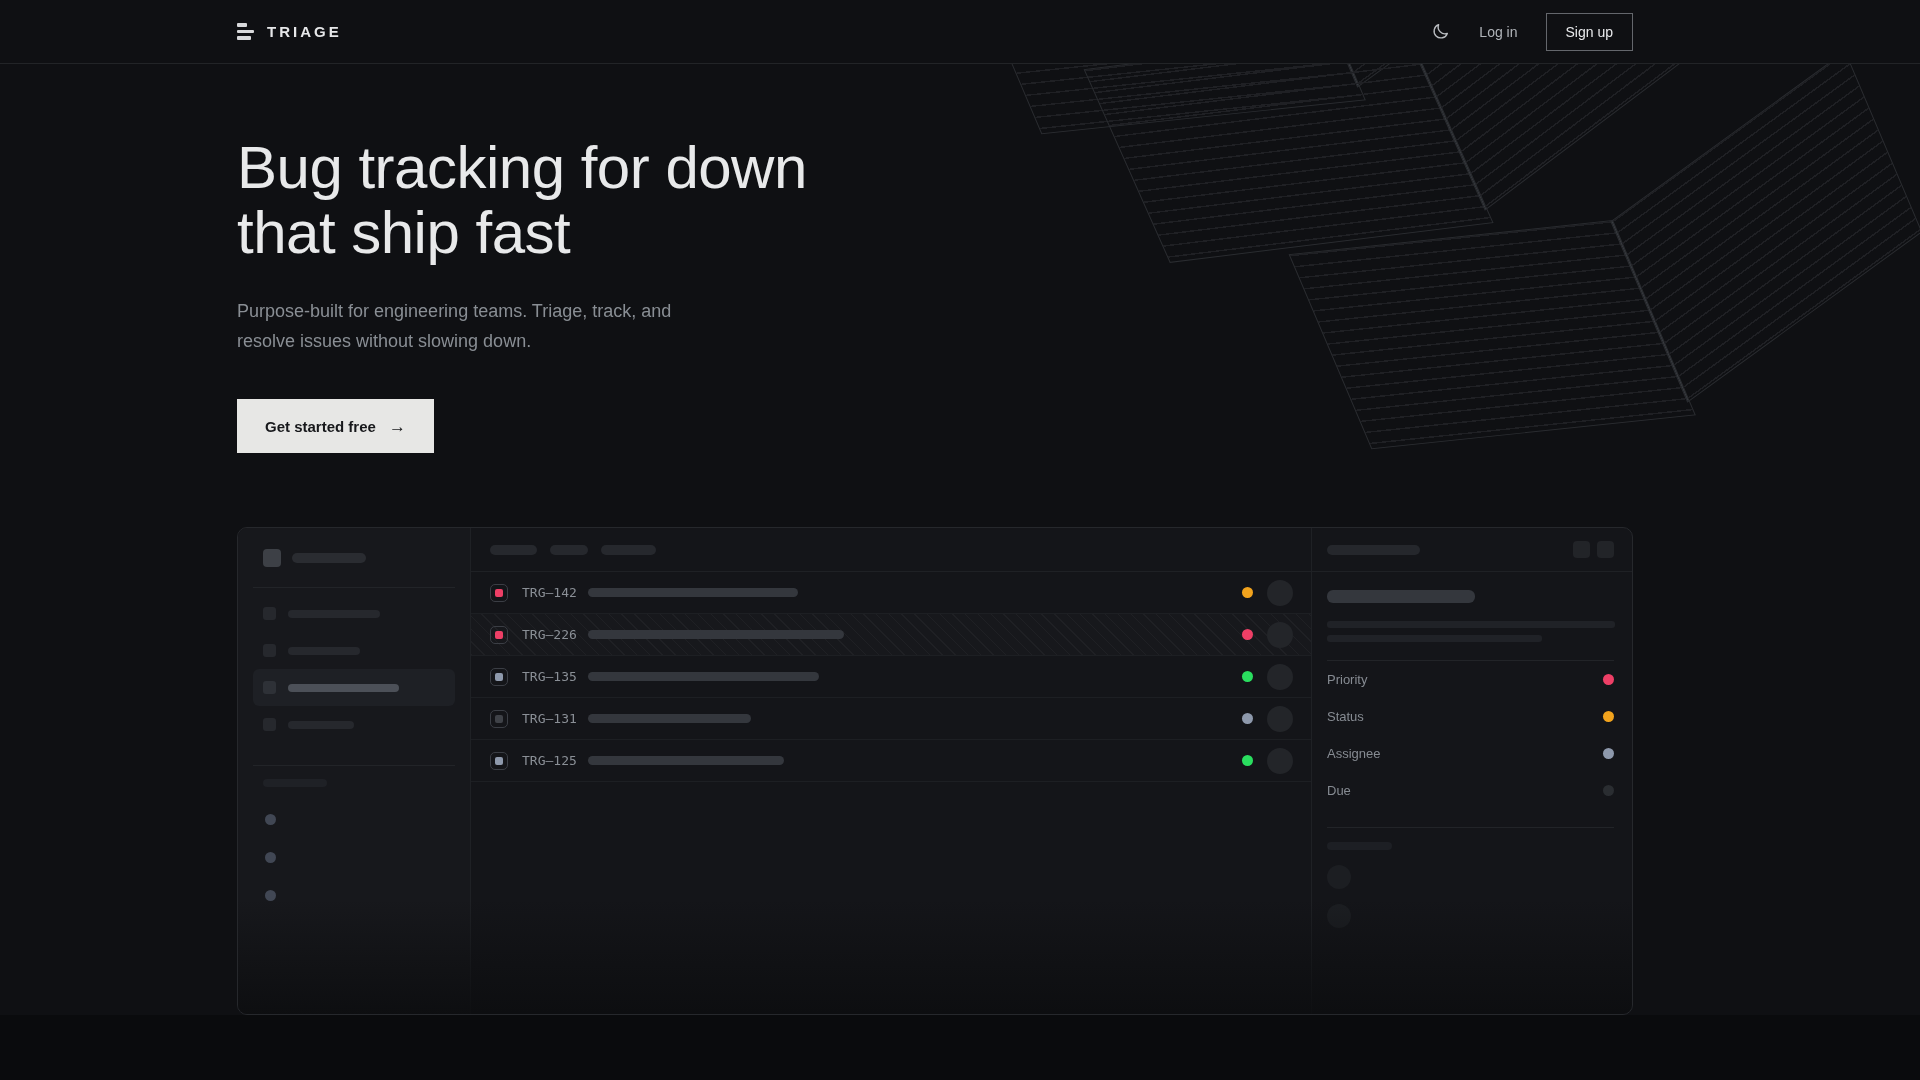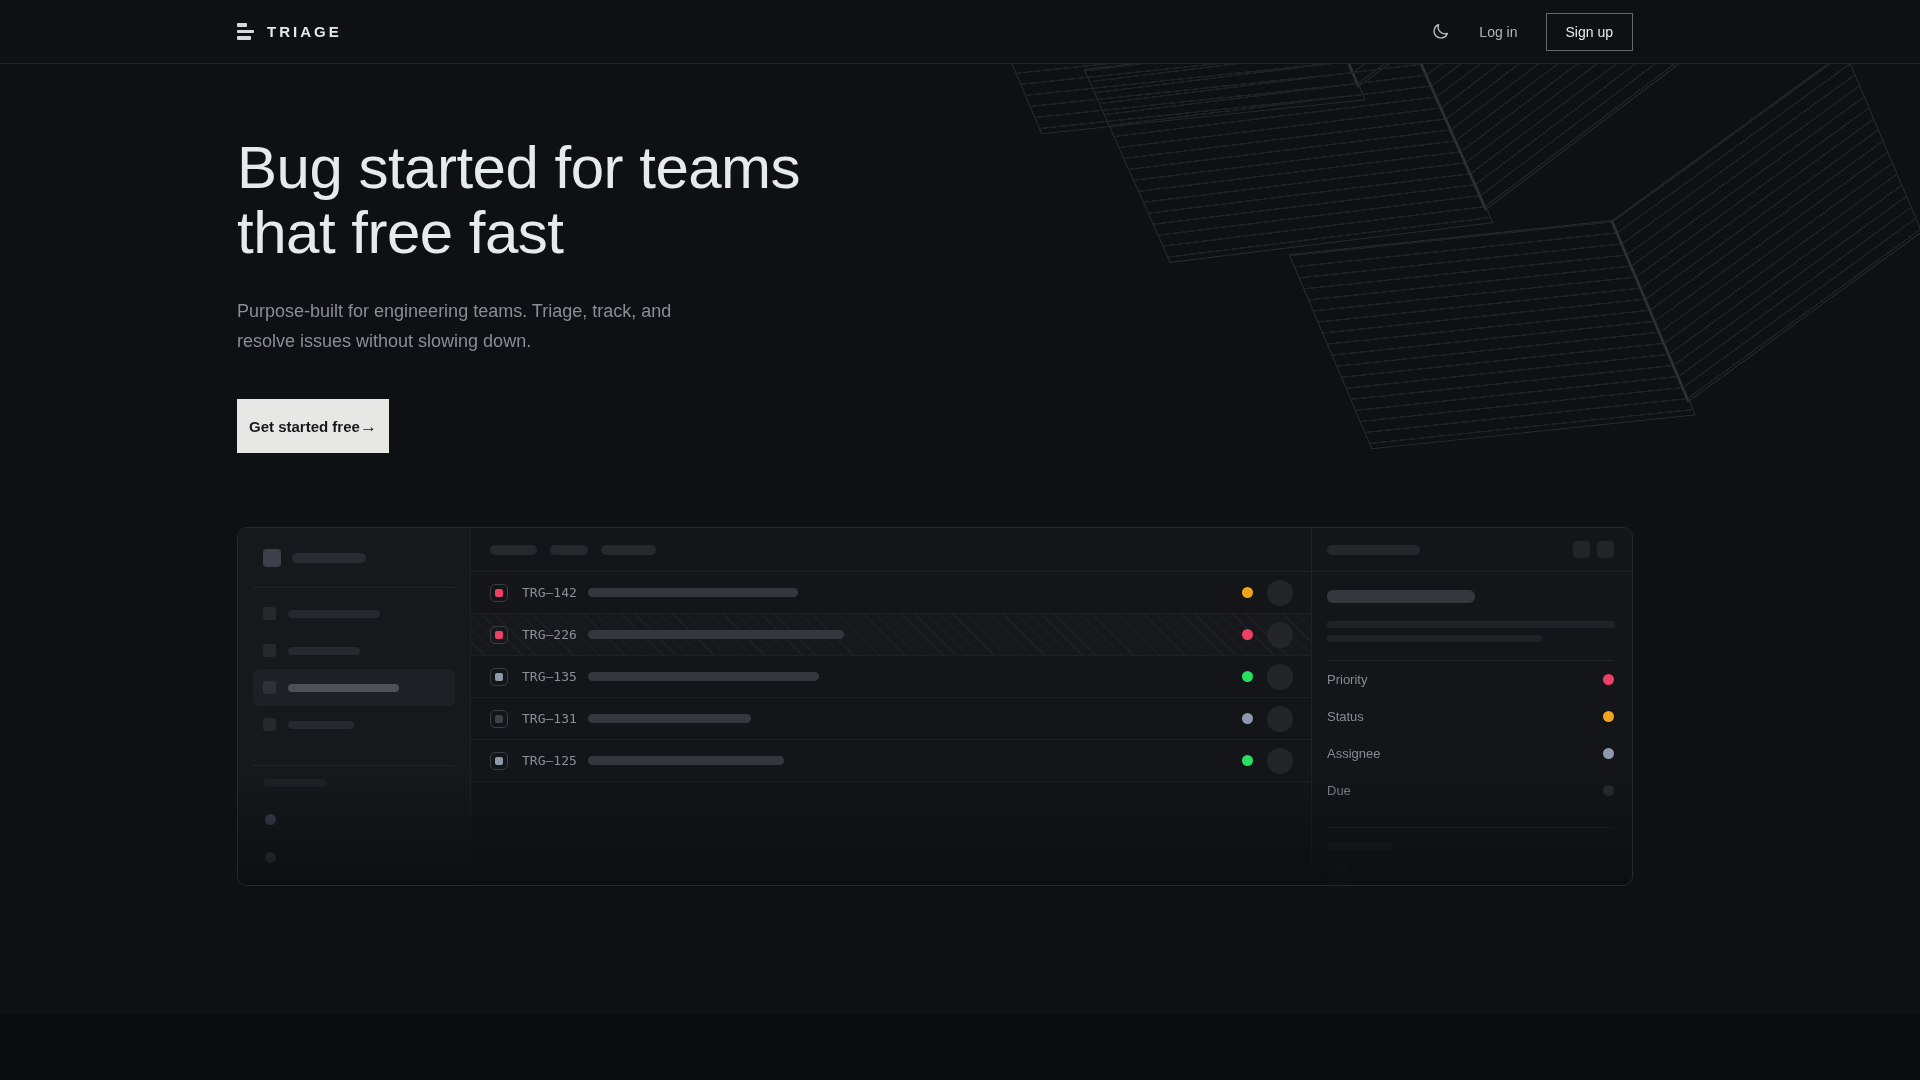--- a/index.html
+++ b/index.html
@@ -36,26 +36,26 @@
   .nav-right{display:flex;align-items:center;gap:28px;}
   .theme-toggle{width:22px;height:22px;display:flex;align-items:center;justify-content:center;cursor:pointer;background:none;border:none;padding:0;}
   .login-link{font-size:14px;color:#b0b4b9;text-decoration:none;cursor:pointer;}
   .signup-btn{font-size:14px;color:#e9eaec;background:transparent;border:1px solid #64676c;padding:10px 19px;cursor:pointer;}
 
   
   .hero{position:relative;z-index:1;}
   .hero-inner{padding-top:71px;}
   .hero h1{margin:0;font-size:60px;line-height:65px;font-weight:500;letter-spacing:-0.5px;color:#e8e9ea;}
   .hero .sub{margin:31px 0 0 0;font-size:18px;line-height:30px;color:#898e94;max-width:480px;}
-  .cta-btn{margin-top:43px;display:inline-flex;align-items:center;gap:0;height:54px;padding:0 12px;
+  .cta-btn{margin-top:43px;display:inline-flex;align-items:center;gap:13px;height:54px;padding:0 28px;
     background:#e7e7e5;color:#17181b;font-size:15px;font-weight:600;border:none;cursor:pointer;font-family:"Liberation Sans",sans-serif;}
   .cta-btn .arrow{font-size:17px;line-height:1;}
 
   
-  .mock{position:relative;z-index:2;margin-top:74px;height:359px;display:flex;
+  .mock{position:relative;z-index:2;margin-top:74px;height:488px;display:flex;
     background:#141519;border:1px solid #26282c;border-radius:10px;box-sizing:border-box;overflow:hidden;}
   .mock::after{content:"";position:absolute;left:0;right:0;bottom:0;height:115px;pointer-events:none;
     background:linear-gradient(to bottom,rgba(15,16,19,0),rgba(12,13,15,0.88));}
 
   
   .side{width:233px;box-sizing:border-box;border-right:1px solid #1f2125;background:#17181c;padding:21px 15px 0 15px;}
   .ws{display:flex;align-items:center;gap:11px;padding-left:10px;}
   .ws-icon{width:18px;height:18px;border-radius:4px;background:#3d4046;}
   .ws-bar{width:74px;height:10px;border-radius:5px;background:#2a2c31;}
   .side-div{height:1px;background:#222428;margin-top:20px;}
@@ -144,22 +144,22 @@
       </button>
       <a class="login-link">Log in</a>
       <button class="signup-btn">Sign up</button>
     </nav>
   </div>
 </header>
 
 <section class="hero">
   <div class="hero-inner container">
     <h1>
-      <span>Bug started for teams</span><br>
-      <span>that free fast</span>
+      <span>Bug tracking for down</span><br>
+      <span>that ship fast</span>
     </h1>
     <p class="sub">
       <span>Purpose-built for engineering teams. Triage, track, and</span><br>
       <span>resolve issues without slowing down.</span>
     </p>
     <button class="cta-btn">
       <span>Get started free</span>
       <span class="arrow">→</span>
     </button>
 

